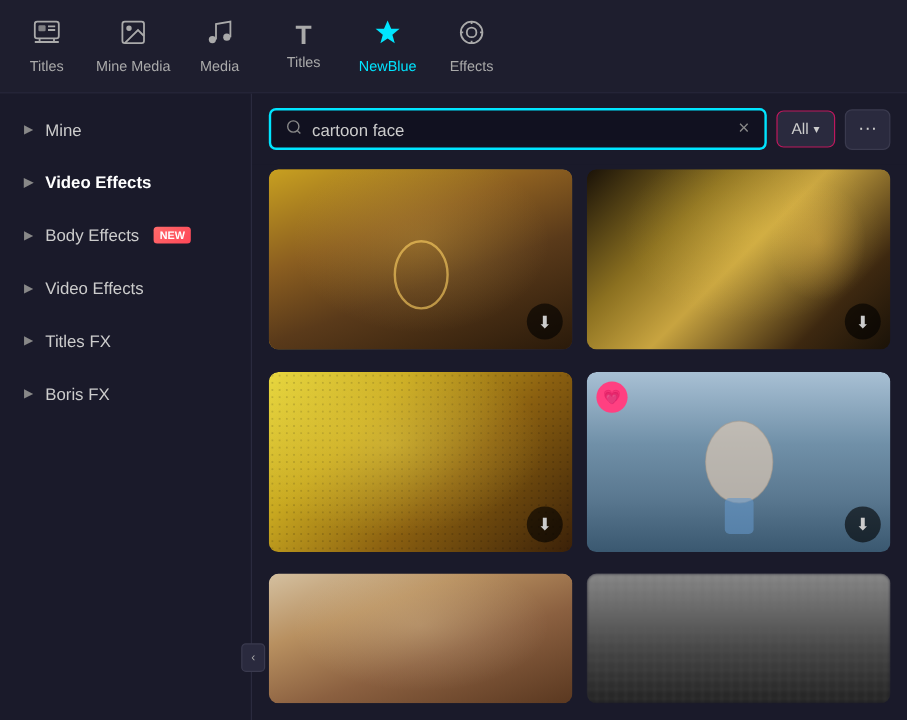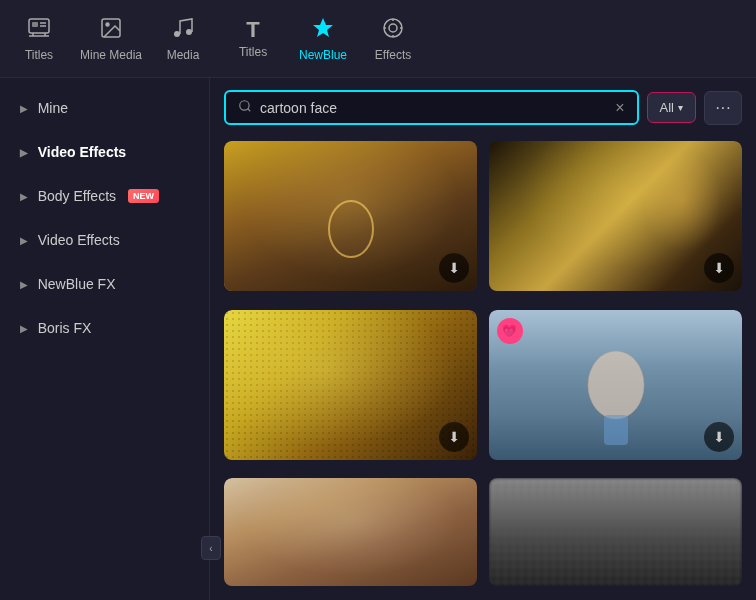--- a/index.html
+++ b/index.html
@@ -320,21 +320,21 @@
       <span class="chevron">▶</span>
       <span>Body Effects</span>
       <span class="badge-new">NEW</span>
     </div>
     <div class="sidebar-item">
       <span class="chevron">▶</span>
       <span>Video Effects</span>
     </div>
     <div class="sidebar-item">
       <span class="chevron">▶</span>
-      <span>NewBlue FX</span>
+      <span>Titles FX</span>
     </div>
     <div class="sidebar-item">
       <span class="chevron">▶</span>
       <span>Boris FX</span>
     </div>
 
     <div class="sidebar-toggle">‹</div>
   </div>
 
   <div class="content">

